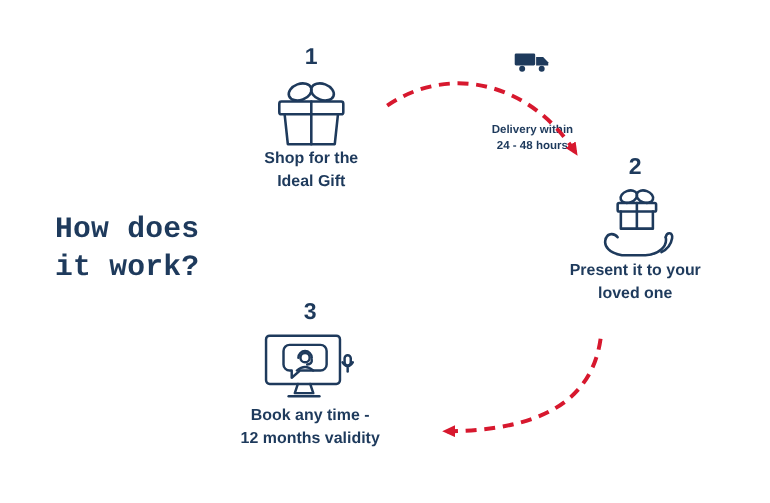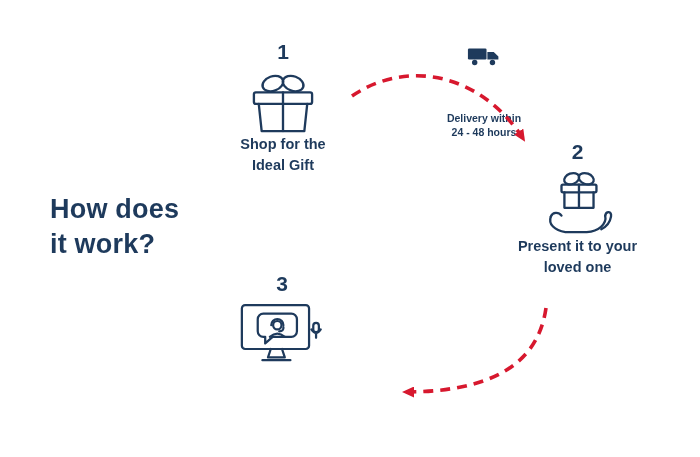--- a/index.html
+++ b/index.html
@@ -16,20 +16,21 @@
   }
   .title {
     position: absolute;
     left: 50px; top: 192px;
     font-size: 27px;
     font-weight: bold;
     line-height: 1.28;
     letter-spacing: 0.2px;
     color: var(--navy, #1e3a5c);
     white-space: pre-line;
+    font-family: Liberation Mono, monospace;
   }
   .step {
     position: absolute;
     display: flex; flex-direction: column; align-items: center;
     text-align: center;
     color: var(--navy, #1e3a5c);
   }
   .step-1 { left: 212px; top: 40px;  width: 142px; }
   .step-2 { left: 505px; top: 140px; width: 145px; }
   .step-3 { left: 203px; top: 272px; width: 158px; }
@@ -144,20 +145,22 @@
           <circle cx="40" cy="24.5" r="4.5"></circle>
           <path d="M33.5 24.5 a6.5 6.5 0 0 1 13 0"></path>
           <path d="M46.5 26.5 q0.5 4.5 -4.5 4.5"></path>
           <path d="M32 37 q8 -7 16 0"></path>
           <rect x="78.5" y="22" width="6" height="10" rx="3"></rect>
           <path d="M76.5 29 q5 7.5 10 0"></path>
           <line x1="81.5" y1="34.5" x2="81.5" y2="38"></line>
         </g>
       </svg>
     </div>
+    <div class="step-label">Book any time -
+12 months validity</div>
   </div>
 
   <svg class="arrows" width="700" height="457" viewBox="0 0 700 457">
     <defs>
       <marker id="ah" markerWidth="13" markerHeight="11" refX="10" refY="5.5" orient="auto" markerUnits="userSpaceOnUse">
         <polygon class="arrowhead" points="0,0 12,5.5 0,11"></polygon>
       </marker>
     </defs>
     <path class="arrow" marker-end="url(#ah)" d="M352 96 C408 58 482 74 524 140"></path>
     <path class="arrow" marker-end="url(#ah)" d="M546 308 C538 364 492 392 404 392"></path>

